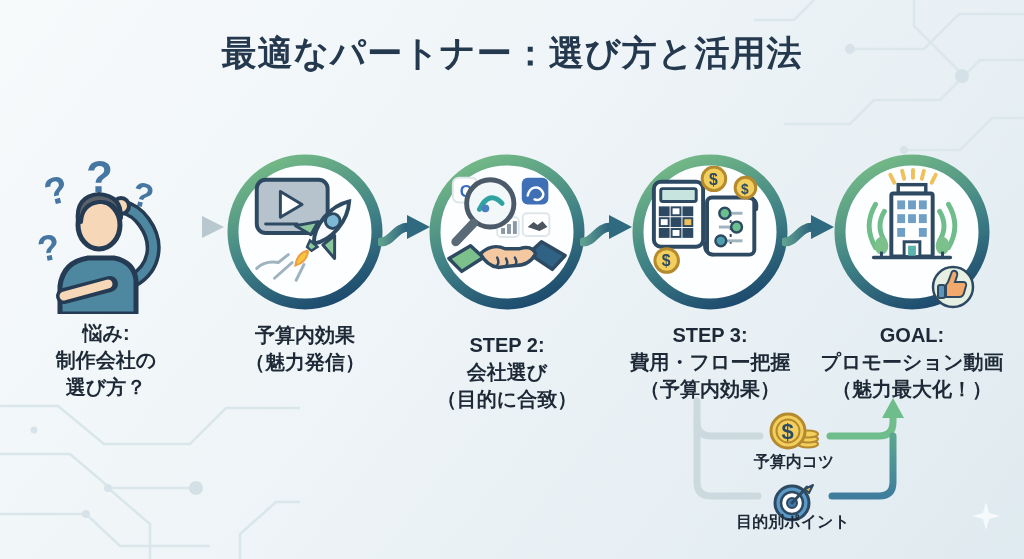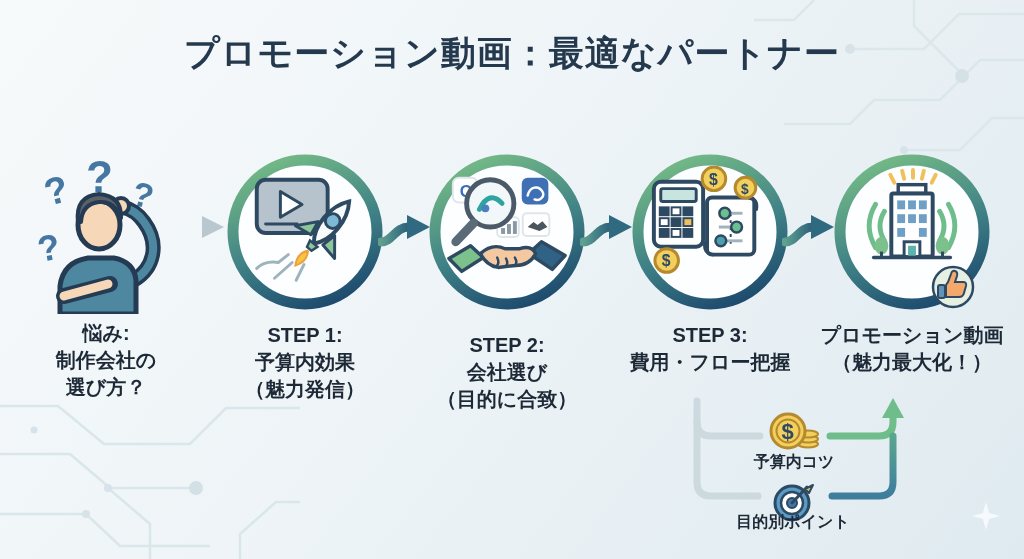--- a/index.html
+++ b/index.html
@@ -63,21 +63,21 @@
       <path d="M240,175 V150 L276,118 H300"></path>
     </g>
     <circle cx="196" cy="104" r="7" fill="#d3e1e7"></circle>
     <circle cx="108" cy="104" r="4" fill="#d7e3e9"></circle>
     <circle cx="86" cy="130" r="4" fill="#d7e3e9"></circle>
     <circle cx="34" cy="46" r="3.5" fill="#d7e3e9"></circle>
   </svg>
 
   <div class="sparkle"></div>
 
-  <div class="title">プロモーション動画：最適なパートナー</div>
+  <div class="title">最適なパートナー：選び方と活用法</div>
 
   <svg style="position:absolute;left:22px;top:158px;" width="152" height="156" viewBox="0 0 152 156">
     <g font-family="Liberation Sans,DejaVu Sans,sans-serif" font-weight="bold" fill="#4577a2">
       <text x="26" y="48" font-size="38" transform="rotate(-14 26 48)">?</text>
       <text x="64" y="34" font-size="44">?</text>
       <text x="108" y="46" font-size="34" transform="rotate(14 108 46)">?</text>
       <text x="18" y="104" font-size="36" transform="rotate(-10 18 104)">?</text>
     </g>
 
     <path d="M112,122 C132,110 138,86 122,64 C117,57 109,51 101,49" fill="none" stroke="#243b53" stroke-width="15" stroke-linecap="round"></path>
@@ -310,34 +310,35 @@
       <path d="M26,92 H104" stroke="#2e4a62" stroke-width="3.5" stroke-linecap="round"></path>
     </svg>
     <svg class="badge" width="46" height="46" viewBox="0 0 46 46">
       <circle cx="23" cy="23" r="20" fill="#e6f0e2" stroke="#2e4a62" stroke-width="2.5"></circle>
       <rect x="8" y="21" width="7" height="13" rx="2" fill="#5f93b8" stroke="#2e4a62" stroke-width="2"></rect>
       <path d="M16,33 h13 q4,0 5,-4 l2,-7 q1,-4 -3,-4 h-8 l2,-6 q1,-4 -2,-5 q-3,-1 -4,3 l-3,8 -2,3 Z" fill="#f2a96b" stroke="#2e4a62" stroke-width="2"></path>
     </svg>
   </div>
 
   <div class="label" style="left:193px;top:322px;width:224px;">
-    <span>STEP 1:</span>
     <span>予算内効果</span>
     <span>（魅力発信）</span>
   </div>
   <div class="label" style="left:395px;top:332px;width:224px;">
     <span>STEP 2:</span>
     <span>会社選び</span>
     <span>（目的に合致）</span>
   </div>
   <div class="label" style="left:598px;top:322px;width:224px;text-align:center;">
     <span>STEP 3:</span>
     <span>費用・フロー把握</span>
+    <span>（予算内効果）</span>
   </div>
   <div class="label" style="left:800px;top:322px;width:224px;">
+    <span>GOAL:</span>
     <span>プロモーション動画</span>
     <span>（魅力最大化！）</span>
   </div>
 
   <svg style="position:absolute;left:640px;top:396px;" width="300" height="150" viewBox="0 0 300 150">
     <defs>
       <linearGradient id="blueGreen" x1="0" y1="1" x2="0" y2="0">
         <stop offset="0" stop-color="#3f7d9d"></stop>
           <stop offset="1" stop-color="#5aa68f"></stop>
       </linearGradient>

